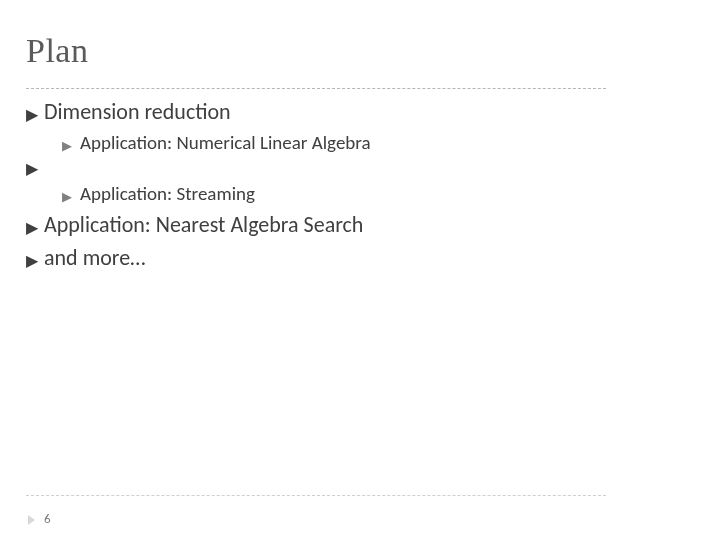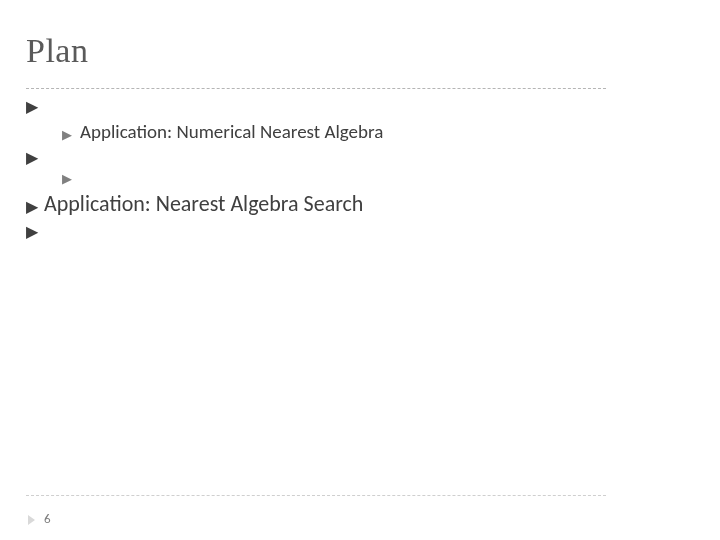--- a/index.html
+++ b/index.html
@@ -115,40 +115,43 @@
 
 <div class="slide">
 
   <div class="title">Plan</div>
   <hr class="title-rule">
 
   <div class="content">
 
     <div class="lvl1">
       <span class="bullet1">▶</span>
+      <span class="t1">Dimension reduction</span>
     </div>
     <div class="lvl2">
       <span class="bullet2">▶</span>
-      <span class="t2">Application: Numerical Nearest Algebra</span>
+      <span class="t2">Application: Numerical Linear Algebra</span>
     </div>
 
     <div class="lvl1">
       <span class="bullet1">▶</span>
     </div>
     <div class="lvl2">
       <span class="bullet2">▶</span>
+      <span class="t2">Application: Streaming</span>
     </div>
 
     <div class="lvl1">
       <span class="bullet1">▶</span>
       <span class="t1">Application: Nearest Algebra Search</span>
     </div>
 
     <div class="lvl1">
       <span class="bullet1">▶</span>
+      <span class="t1">and more…</span>
     </div>
 
   </div>
 
   <hr class="footer-rule">
   <div class="page-marker"></div>
   <div class="page-num">6</div>
 
 </div>
 

